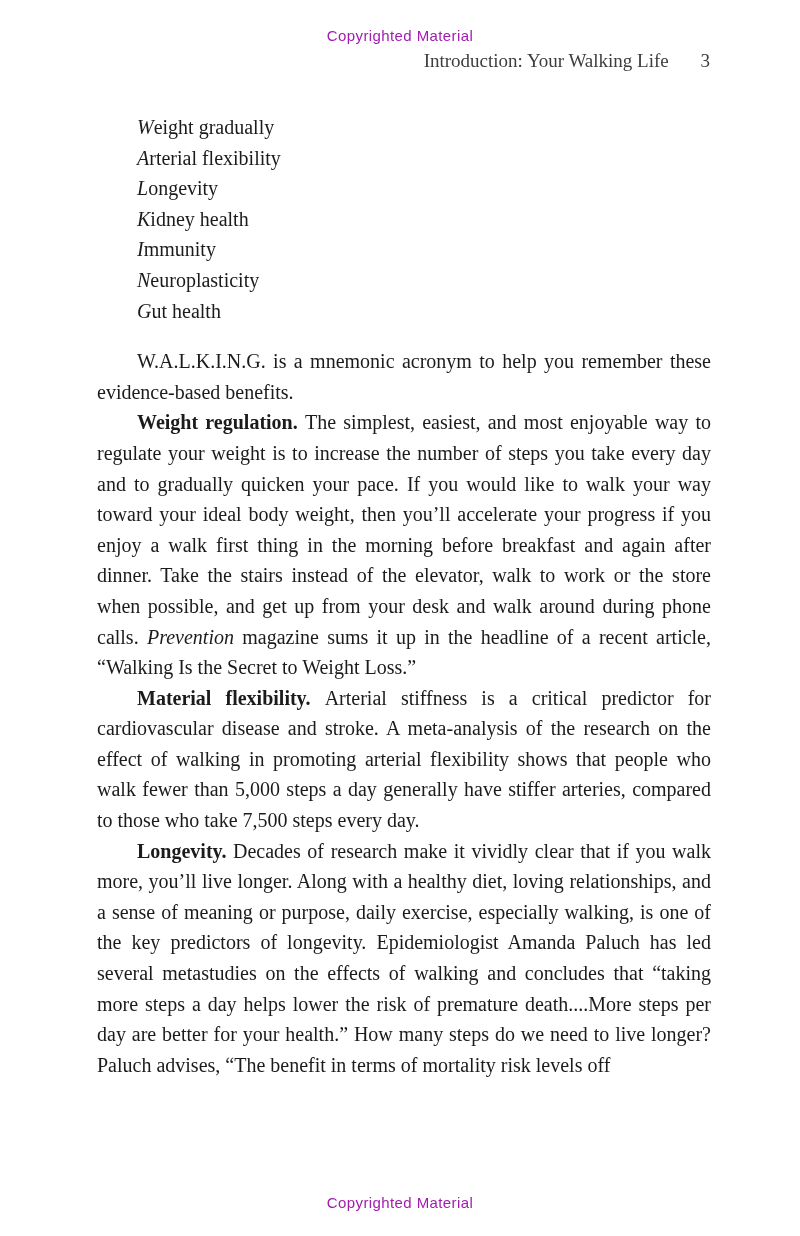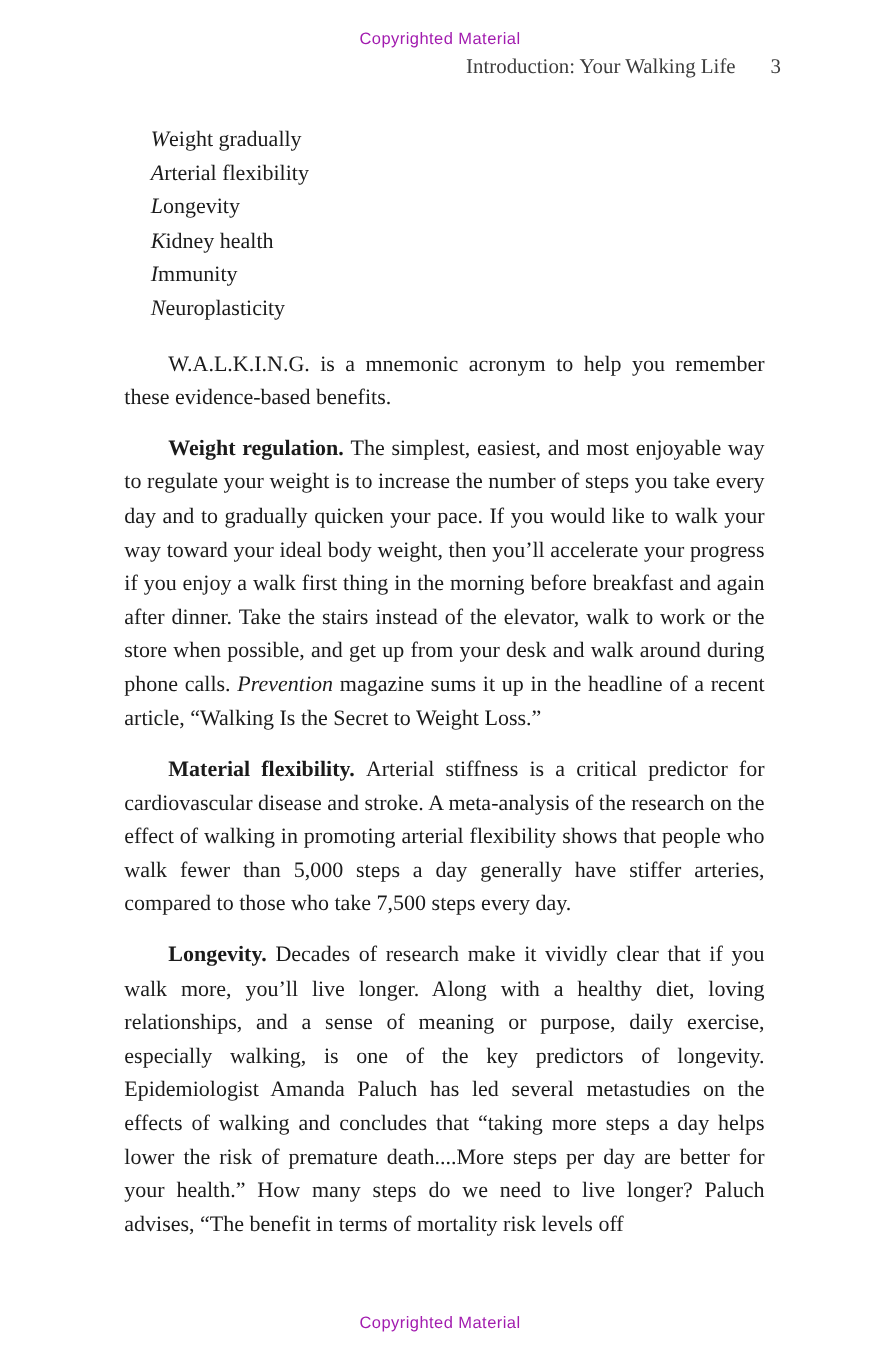--- a/index.html
+++ b/index.html
@@ -59,21 +59,21 @@
   }
   ul.acronym-list li {
     margin: 0;
     padding: 0;
   }
   ul.acronym-list .initial {
     font-style: italic;
   }
 
   .paragraphs p {
-    margin: 16px;
+    margin: 0;
     text-align: justify;
     text-indent: 2em;
   }
   .paragraphs p.first {
     margin-top: 20px;
   }
   .paragraphs .bold { font-weight: bold; }
   .paragraphs .italic { font-style: italic; }
 </style>
 </head>
@@ -89,20 +89,21 @@
   </div>
 
   <div class="content">
     <ul class="acronym-list">
         <li><span class="initial">W</span><span>eight gradually</span></li>
         <li><span class="initial">A</span><span>rterial flexibility</span></li>
         <li><span class="initial">L</span><span>ongevity</span></li>
         <li><span class="initial">K</span><span>idney health</span></li>
         <li><span class="initial">I</span><span>mmunity</span></li>
         <li><span class="initial">N</span><span>europlasticity</span></li>
+        <li><span class="initial">G</span><span>ut health</span></li>
       </ul>
     <div class="paragraphs">
         <p class="first"><span>W.A.L.K.I.N.G. is a mnemonic acronym to help you remember these evidence-based benefits.</span></p>
         <p><span class="bold">Weight regulation. </span><span>The simplest, easiest, and most enjoyable way to regulate your weight is to increase the number of steps you take every day and to gradually quicken your pace. If you would like to walk your way toward your ideal body weight, then you’ll accelerate your progress if you enjoy a walk first thing in the morning before breakfast and again after dinner. Take the stairs instead of the elevator, walk to work or the store when possible, and get up from your desk and walk around during phone calls. </span><span class="italic">Prevention</span><span> magazine sums it up in the headline of a recent article, “Walking Is the Secret to Weight Loss.”</span></p>
         <p><span class="bold">Material flexibility. </span><span>Arterial stiffness is a critical predictor for cardiovascular disease and stroke. A meta-analysis of the research on the effect of walking in promoting arterial flexibility shows that people who walk fewer than 5,000 steps a day generally have stiffer arteries, compared to those who take 7,500 steps every day.</span></p>
         <p><span class="bold">Longevity. </span><span>Decades of research make it vividly clear that if you walk more, you’ll live longer. Along with a healthy diet, loving relationships, and a sense of meaning or purpose, daily exercise, especially walking, is one of the key predictors of longevity. Epidemiologist Amanda Paluch has led several metastudies on the effects of walking and concludes that “taking more steps a day helps lower the risk of premature death....More steps per day are better for your health.” How many steps do we need to live longer? Paluch advises, “The benefit in terms of mortality risk levels off</span></p>
       </div>
   </div>
 
   <div class="copyright bottom">Copyrighted Material</div>

